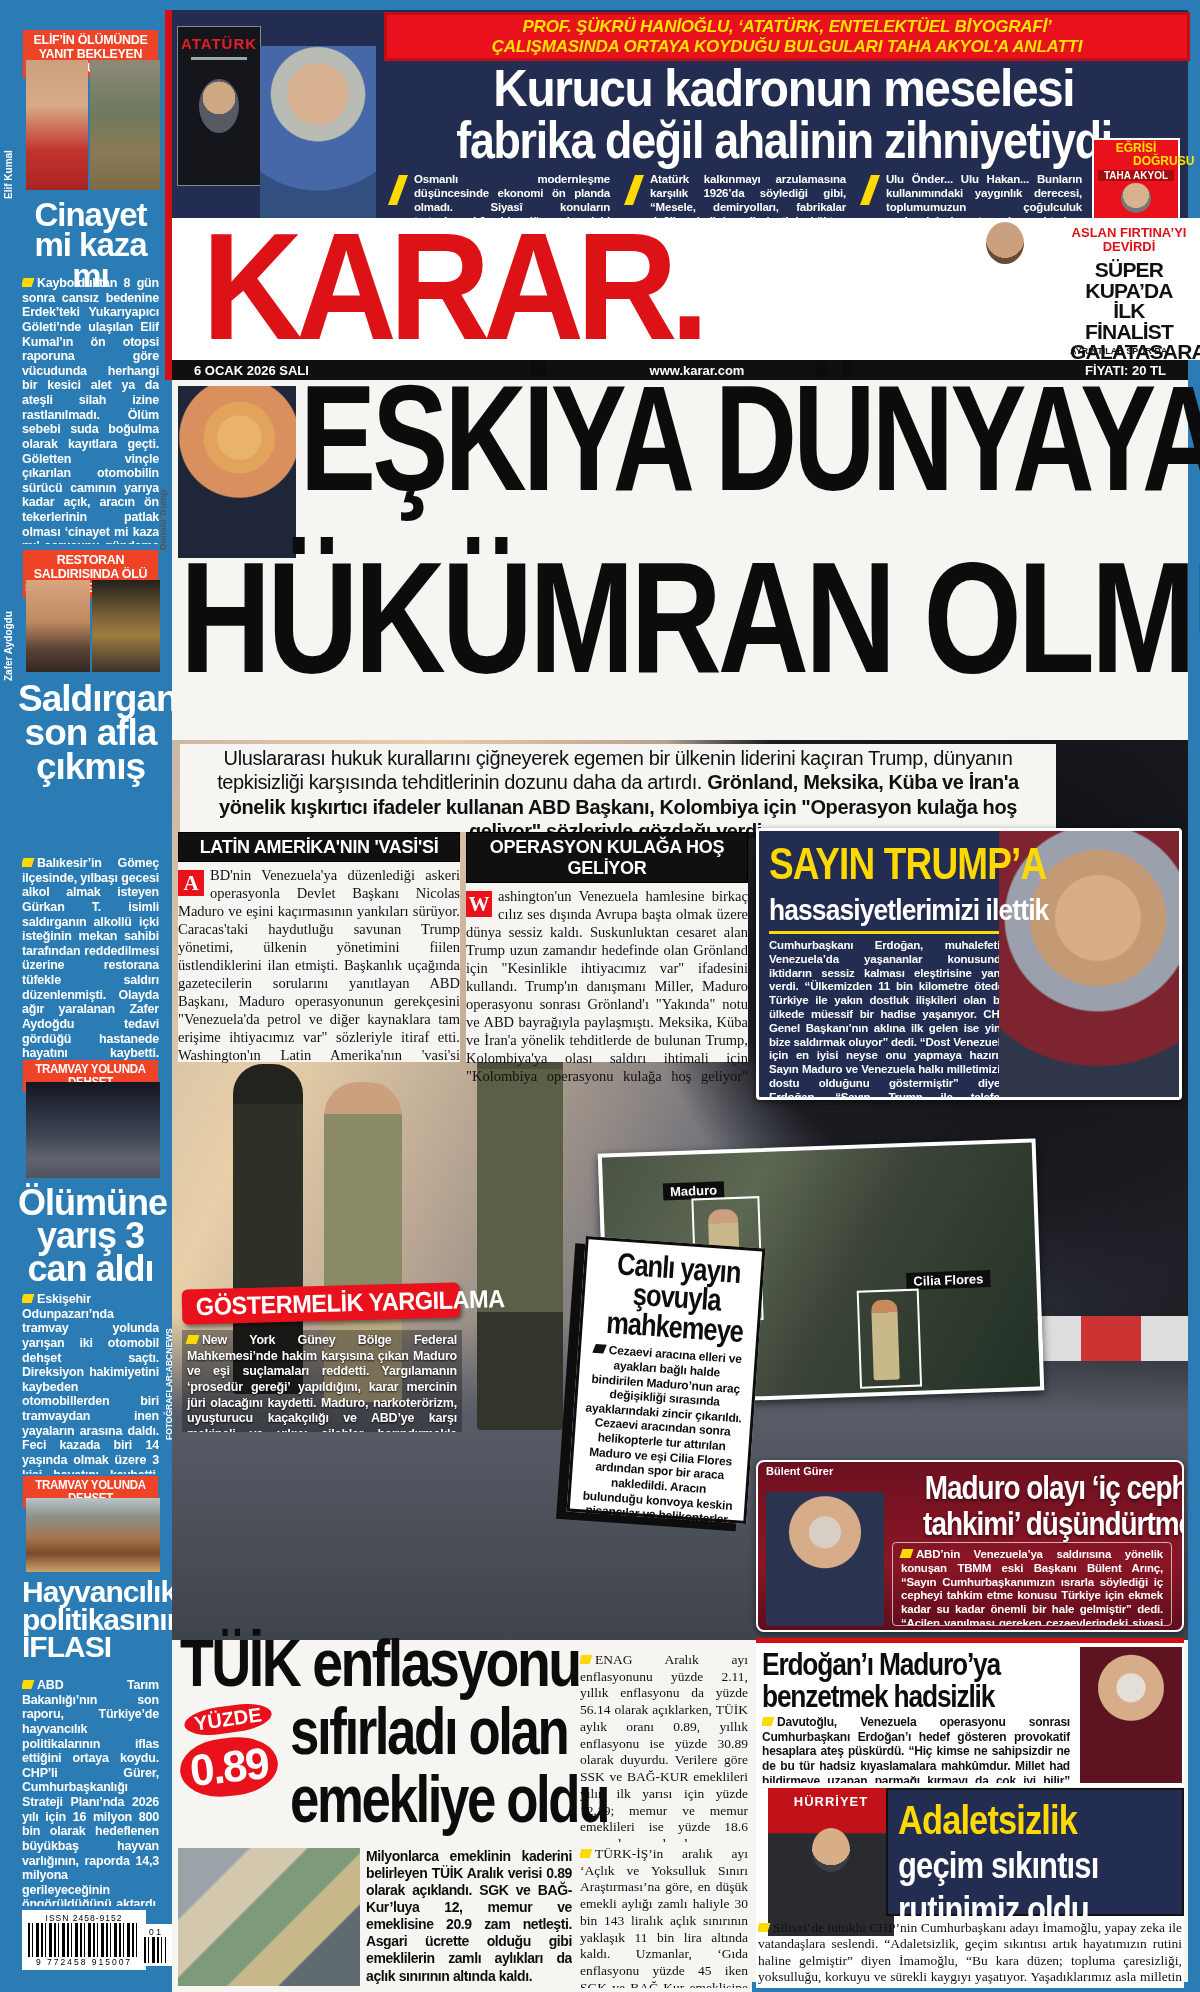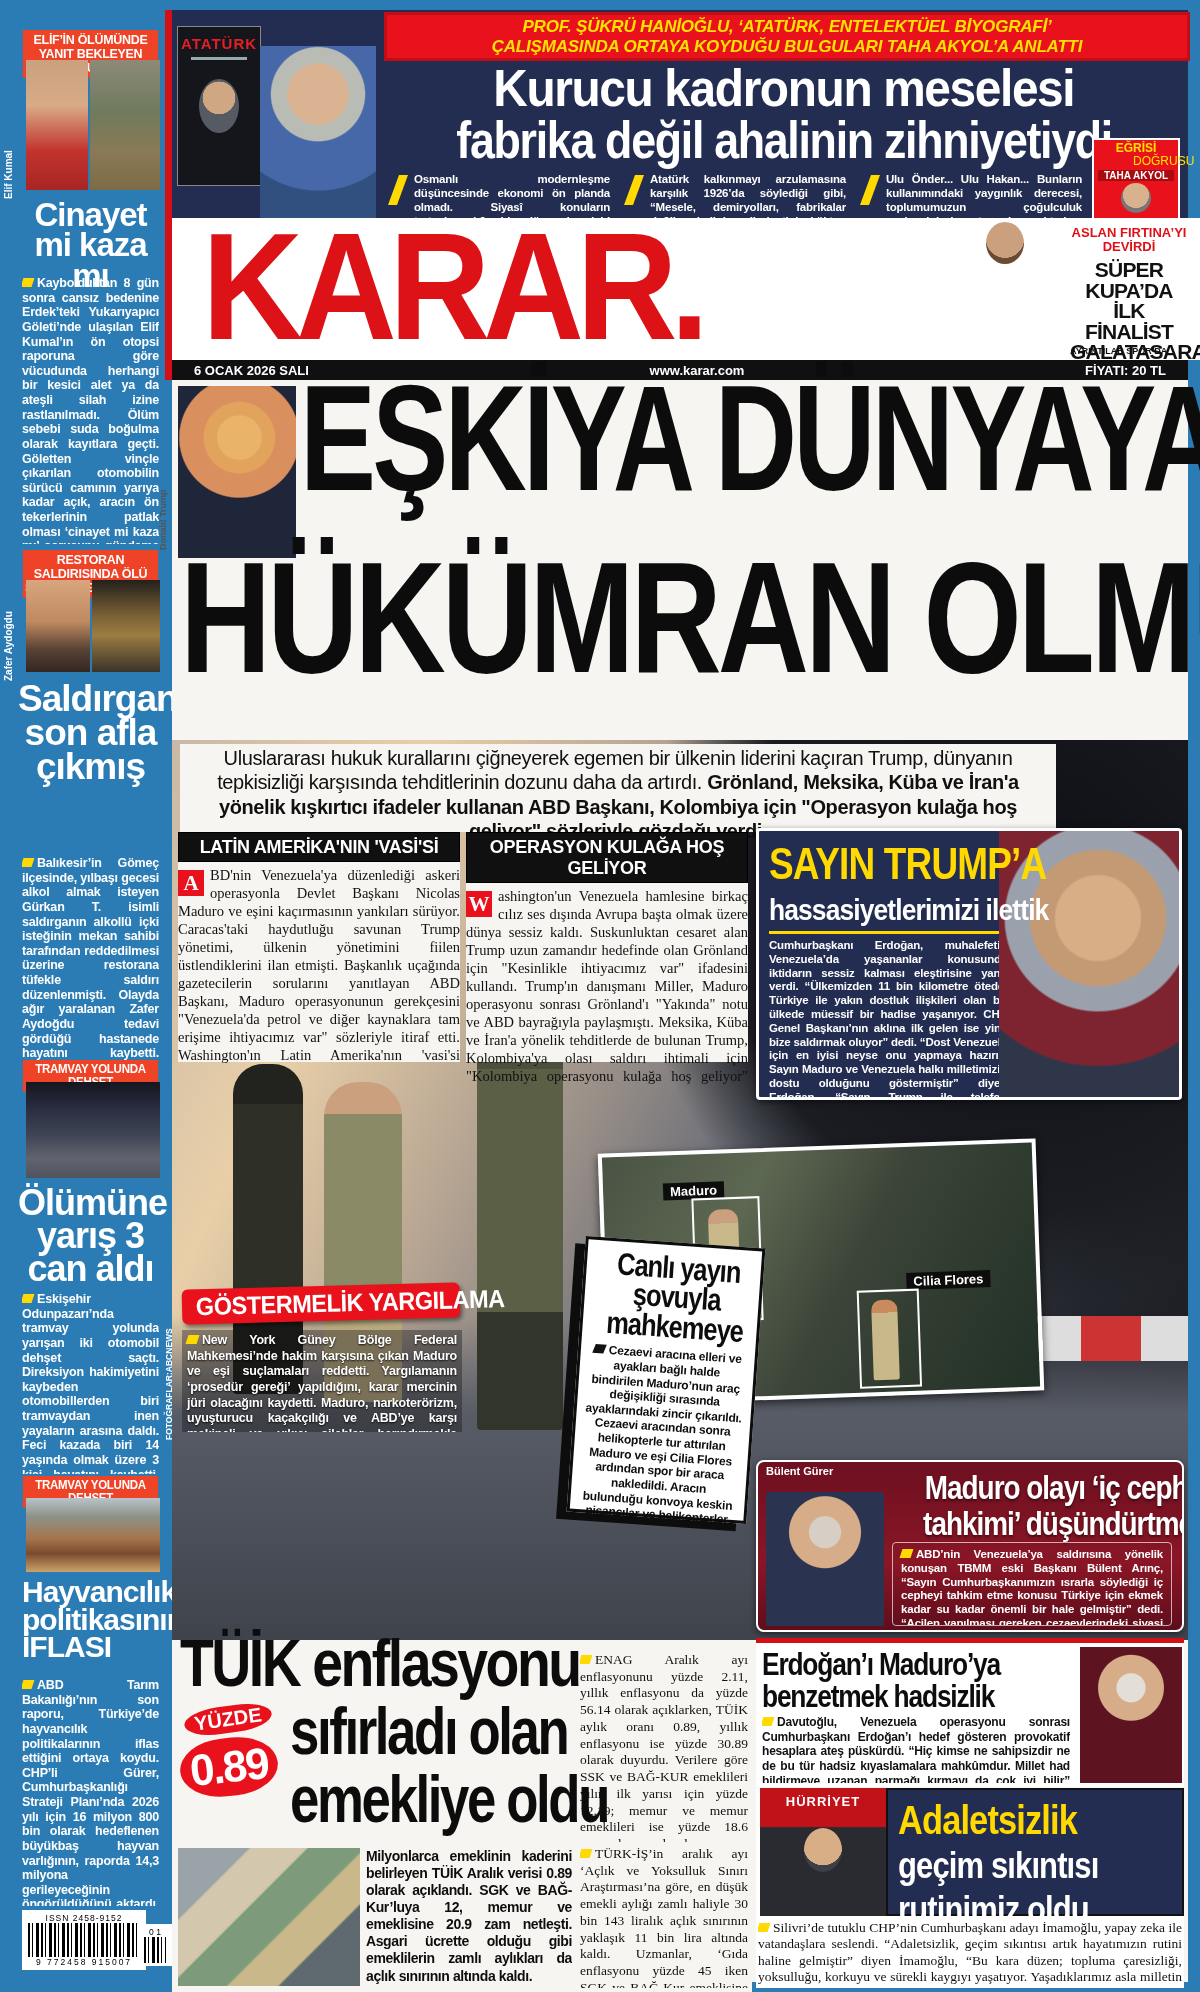--- a/index.html
+++ b/index.html
@@ -172,21 +172,21 @@
       <div class="qmark"></div>
       <div class="quote-txt">Atatürk kalkınmayı arzulamasına karşılık 1926’da söylediği gibi, “Mesele, demiryolları, fabrikalar değil, ahalinin zihniyetini kökten değiştirmek”tir.</div>
     </div>
     <div class="abs" style="left:688px;top:162px;width:222px;display:flex;">
       <div class="qmark"></div>
       <div class="quote-txt">Ulu Önder... Ulu Hakan... Bunların kullanımındaki yaygınlık derecesi, toplumumuzun çoğulculuk seviyesini de ortaya koymaktadır... S/11</div>
     </div>
 
     <div class="abs" style="left:920px;top:128px;width:84px;height:78px;background:#e8111c;border:2px solid #fff;text-align:center;">
       <div style="color:#ffe200;font-weight:700;font-size:12px;line-height:1.1;margin-top:2px;">EĞRİSİ</div>
-      <div style="color:#ffe200;font-weight:400;font-size:12px;line-height:1.1;padding-left:39px;">DOĞRUSU</div>
+      <div style="color:#ffe200;font-weight:700;font-size:12px;line-height:1.1;padding-left:39px;">DOĞRUSU</div>
       <div style="color:#fff;font-weight:700;font-size:10px;background:#a50d12;margin:2px 4px;">TAHA AKYOL</div>
       <div class="facedot" style="margin:1px auto;width:30px;height:30px;background:radial-gradient(circle at 50% 40%,#d8b28c 0 55%,#777 56% 100%);"></div>
     </div>
   </div>
 
   <div class="abs" style="left:172px;top:218px;width:1061px;height:142px;background:#fff;">
     <div class="abs logo nowrap" style="left:30px;top:-8px;font-size:152px;"><span class="condL" style="transform:scaleX(.92);">KARAR.</span></div>
 
     <div class="abs photo" style="left:770px;top:0px;width:128px;height:142px;background:linear-gradient(90deg,#d23a1e 0 18%,#e8a javascript0 0,#e89b00 18% 38%,#c f 0 0,#d23a1e 38% 58%,#e89b00 58% 78%,#d23a1e 78% 100%);">
       <div class="abs facedot" style="left:44px;top:4px;width:38px;height:42px;background:radial-gradient(circle at 50% 40%,#caa07e 0 60%,#6b4a33 61% 100%);"></div>
@@ -291,21 +291,21 @@
   <div class="abs" style="left:756px;top:1638px;width:428px;height:144px;background:#fff;border-top:5px solid #d40f16;">
     <div class="abs photo" style="right:2px;top:4px;width:102px;height:136px;background:radial-gradient(circle at 50% 30%,#e3ded6 0 13%,#d6ad88 14% 30%,#5d1320 31% 100%);"></div>
     <div class="abs nowrap" style="left:6px;top:4px;font-size:31px;"><span class="condL d-head" style="transform:scaleX(.85);">Erdoğan’ı Maduro’ya</span></div>
     <div class="abs nowrap" style="left:6px;top:36px;font-size:31px;"><span class="condL d-head" style="transform:scaleX(.85);">benzetmek hadsizlik</span></div>
     <div class="abs d-body ov" style="left:6px;top:72px;width:308px;height:68px;">
       <span class="bullet"></span><span>Davutoğlu, Venezuela operasyonu sonrası Cumhurbaşkanı Erdoğan’ı hedef gösteren provokatif hesaplara ateş püskürdü. “Hiç kimse ne sahipsizdir ne de bu tür hadsiz kıyaslamalara mahkûmdur. Millet had bildirmeye uzanan parmağı kırmayı da çok iyi bilir” dedi. S/9</span>
     </div>
   </div>
 
   <div class="abs" style="left:756px;top:1788px;width:428px;height:200px;background:#fff;">
-    <div class="abs photo" style="left:4px;top:0;width:126px;height:128px;background:linear-gradient(180deg,#c01218 0 30%,#2a2b30 31% 100%);">
+    <div class="abs photo" style="left:12px;top:0;width:126px;height:148px;background:linear-gradient(180deg,#c01218 0 30%,#2a2b30 31% 100%);">
       <div style="color:#fff;font-weight:700;font-size:13px;text-align:center;padding-top:6px;letter-spacing:1px;">HÜRRİYET</div>
       <div class="abs facedot" style="left:44px;top:40px;width:38px;height:44px;background:radial-gradient(circle at 50% 40%,#d8ae87 0 60%,#3c3f46 61% 100%);"></div>
     </div>
     <div class="abs i-box" style="left:130px;top:0;width:298px;height:128px;box-sizing:border-box;padding:8px 10px;">
       <div class="nowrap" style="font-size:40px;"><span class="condL i-head1" style="transform:scaleX(.86);">Adaletsizlik</span></div>
       <div class="nowrap" style="font-size:36px;margin-top:2px;"><span class="condL i-head2" style="transform:scaleX(.86);">geçim sıkıntısı</span></div>
       <div class="nowrap" style="font-size:36px;margin-top:2px;"><span class="condL i-head2" style="transform:scaleX(.86);">rutinimiz oldu</span></div>
     </div>
     <div class="abs i-body ov" style="left:2px;top:132px;width:424px;height:66px;">
       <span class="bullet"></span><span>Silivri’de tutuklu CHP’nin Cumhurbaşkanı adayı İmamoğlu, yapay zeka ile vatandaşlara seslendi. “Adaletsizlik, geçim sıkıntısı artık hayatımızın rutini haline gelmiştir” diyen İmamoğlu, “Bu kara düzen; topluma çaresizliği, yoksulluğu, korkuyu ve sürekli kaygıyı yaşatıyor. Yaşadıklarımız asla milletin iradesine rağmen sürdürülemez. Asla başınızı öne eğmeyin, umudunuzu kaybetmeyin” diye konuştu. S/8</span>

